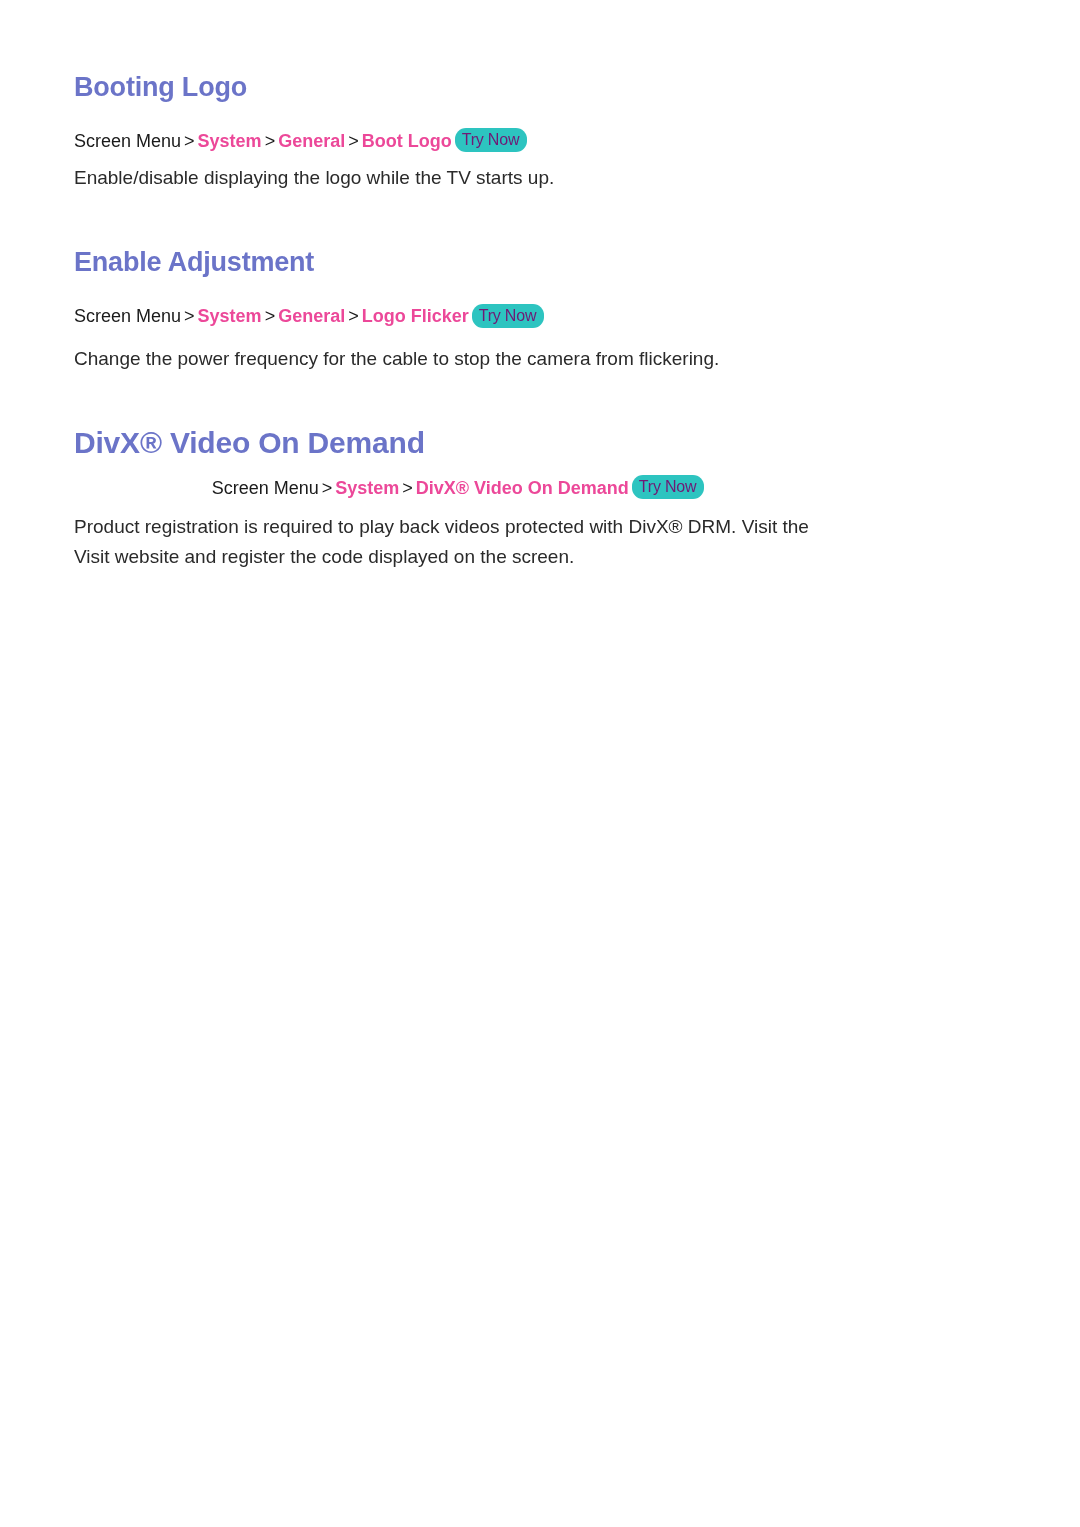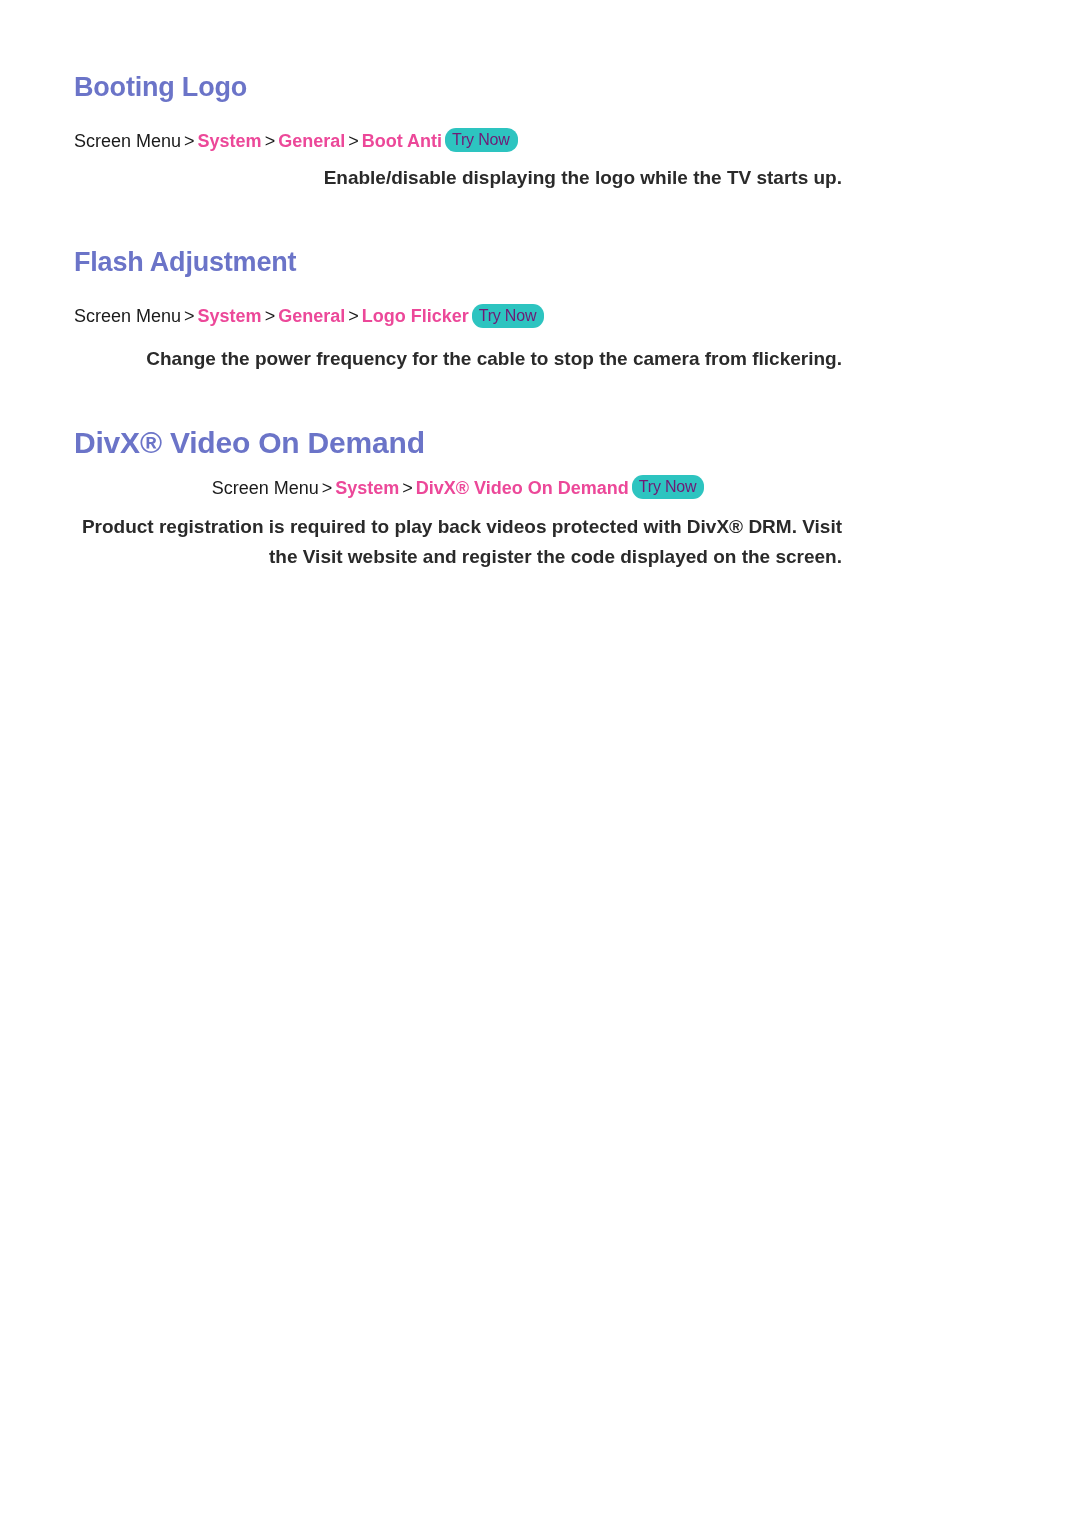--- a/index.html
+++ b/index.html
@@ -79,24 +79,23 @@
     position: relative;
     top: -2px;
     vertical-align: middle;
     letter-spacing: -0.2px;
   }
 
   .body-text {
     font-size: 19px;
     line-height: 30px;
     color: #2A2A2A;
-    font-weight: bold;
+    font-weight: normal;
     margin: 0;
     padding: 0;
-    text-align: right;
   }
 
   
   .sec-1 .heading      { margin-top: 8px; }
   .sec-1 .breadcrumb   { margin-top: 25px; }
   .sec-1 .body-text    { margin-top: 9px; }
 
   .sec-2 .heading      { margin-top: 52px; }
   .sec-2 .breadcrumb   { margin-top: 25px; }
   .sec-2 .body-text    { margin-top: 14px; }
@@ -107,28 +106,28 @@
 </style>
 </head>
 <body>
 
 <div class="page">
 
   <section class="section sec-1">
     <h2 class="heading size-normal">Booting Logo</h2>
 
     <p class="breadcrumb">
-      <span class="crumb-root">Screen Menu</span><span class="crumb-sep">&gt;</span><span class="crumb-link">System</span><span class="crumb-sep">&gt;</span><span class="crumb-link">General</span><span class="crumb-sep">&gt;</span><span class="crumb-link">Boot Anti</span><span class="try-now">Try Now</span>
+      <span class="crumb-root">Screen Menu</span><span class="crumb-sep">&gt;</span><span class="crumb-link">System</span><span class="crumb-sep">&gt;</span><span class="crumb-link">General</span><span class="crumb-sep">&gt;</span><span class="crumb-link">Boot Logo</span><span class="try-now">Try Now</span>
     </p>
 
     <p class="body-text">Enable/disable displaying the logo while the TV starts up.</p>
   </section>
 
   <section class="section sec-2">
-    <h2 class="heading size-normal">Flash Adjustment</h2>
+    <h2 class="heading size-normal">Enable Adjustment</h2>
 
     <p class="breadcrumb">
       <span class="crumb-root">Screen Menu</span><span class="crumb-sep">&gt;</span><span class="crumb-link">System</span><span class="crumb-sep">&gt;</span><span class="crumb-link">General</span><span class="crumb-sep">&gt;</span><span class="crumb-link">Logo Flicker</span><span class="try-now">Try Now</span>
     </p>
 
     <p class="body-text">Change the power frequency for the cable to stop the camera from flickering.</p>
   </section>
 
   <section class="section sec-3">
     <h2 class="heading size-large">DivX® Video On Demand</h2>

